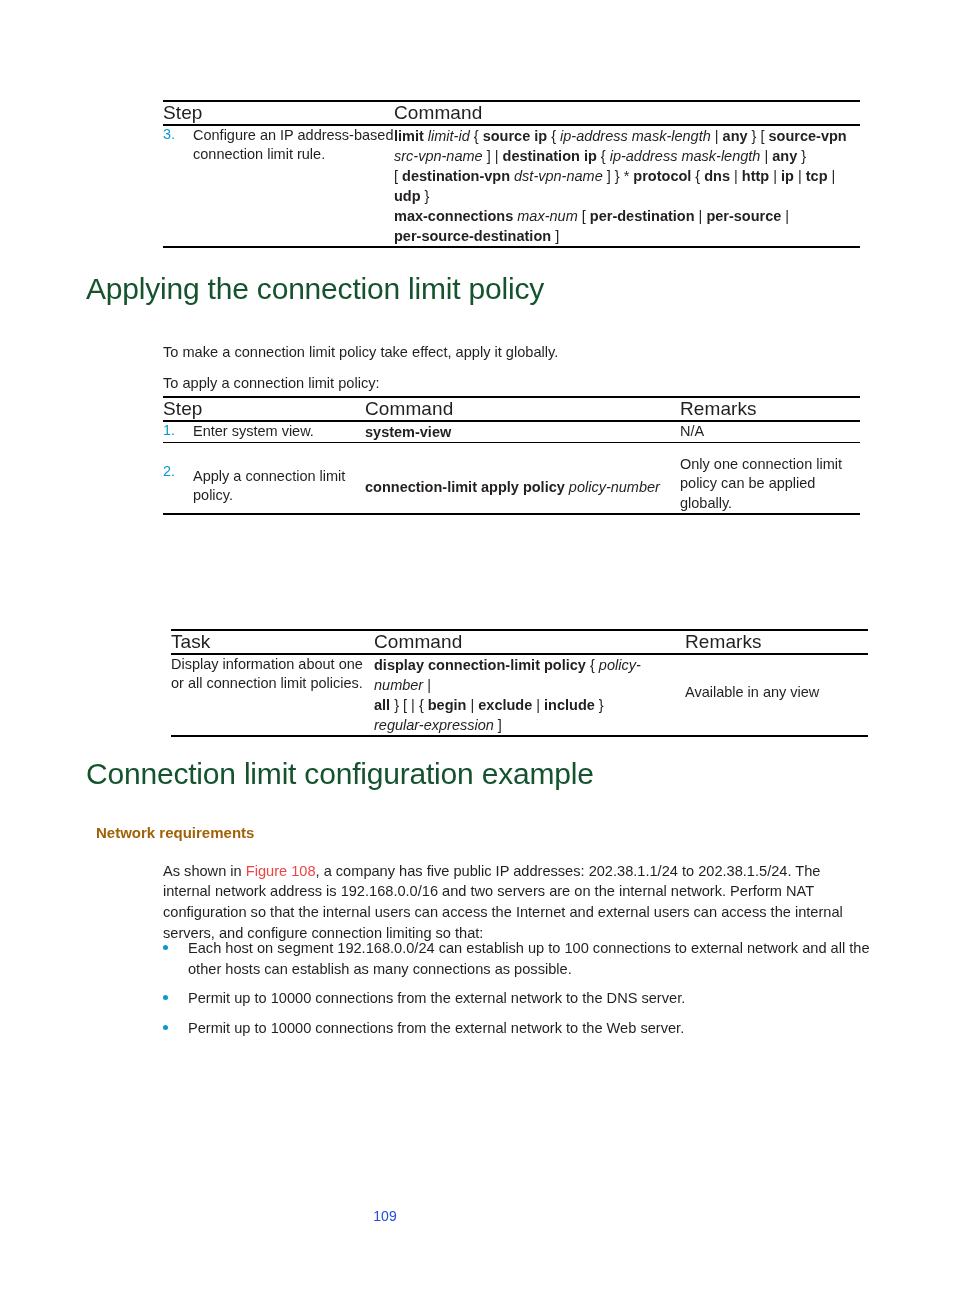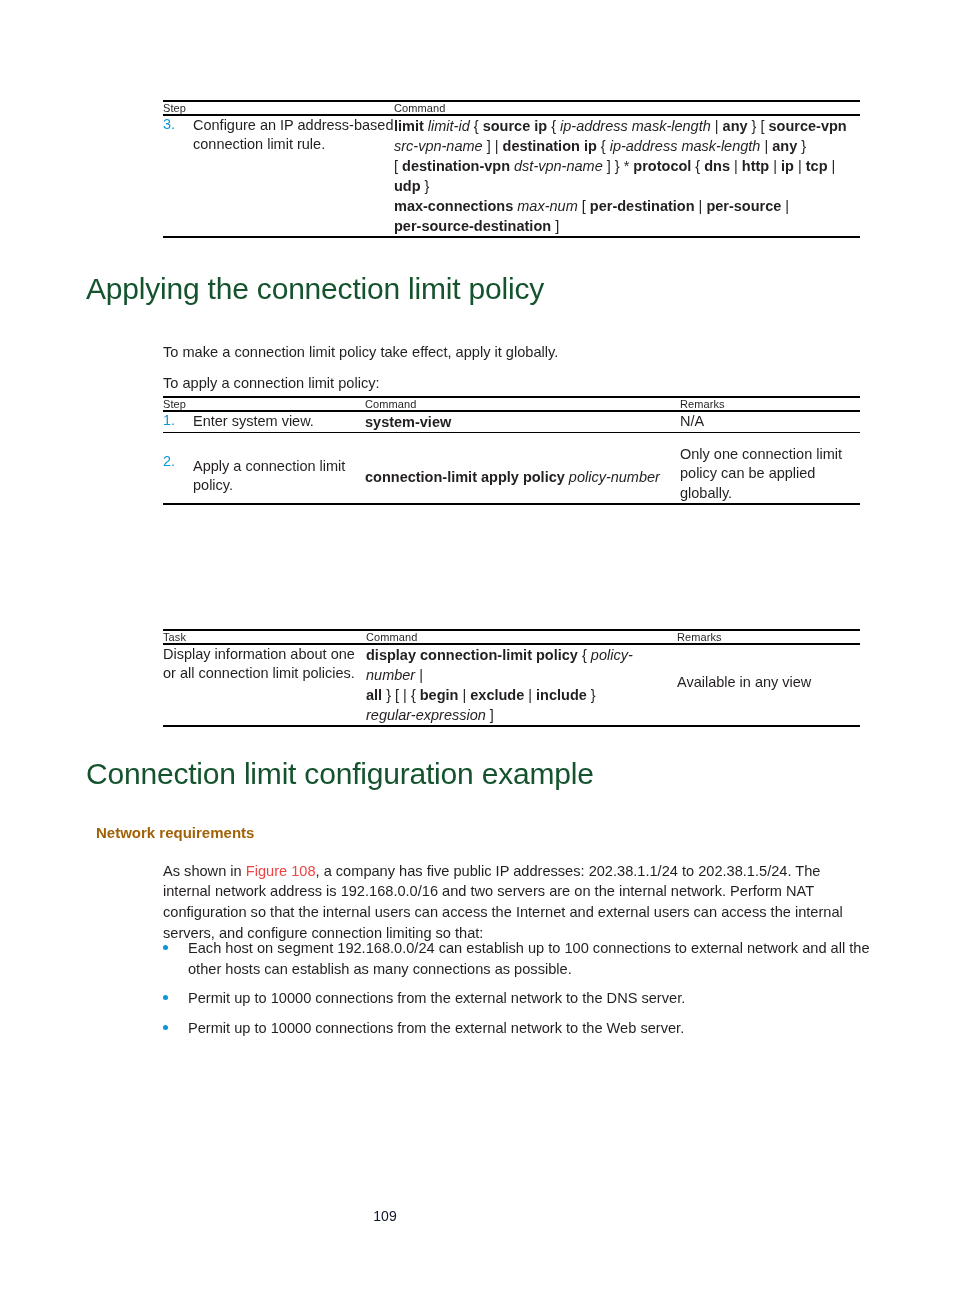--- a/index.html
+++ b/index.html
@@ -43,21 +43,21 @@
     border-bottom: 2px solid #000;
   }
   .rule-thin {
     border-bottom: 1px solid #000;
   }
   .rule-bottom {
     border-bottom: 2.5px solid #000;
   }
   .hdr-cell {
     font-weight: bold;
-    font-size: 11px;
+    font-size: 19px;
     padding: 6px 0 5px 7px;
     letter-spacing: 0.1px;
   }
   .body-cell {
     font-size: 14.5px;
     line-height: 1.33;
     padding: 9px 10px 9px 7px;
   }
   .stepnum {
     color: #0b97d4;
@@ -137,21 +137,21 @@
     line-height: 1.42;
   }
 
   
   .page-number {
     position: absolute;
     left: 0;
     width: 770px;
     text-align: center;
     font-size: 14px;
-    color: #0f172a;
+    color: #1d4ed8;
   }
 </style>
 </head>
 <body>
 
 <div class="page">
 
   <div style="position:absolute; top:100px; left:0; width:954px;">
     <table class="cmd-table">
       <colgroup>
@@ -208,21 +208,21 @@
         <td class="stepnum" style="padding-top:20px;">2.</td>
         <td class="body-cell" style="padding-top:24px;">Apply a connection limit policy.</td>
         <td class="body-cell cmd-cell" style="padding-top:34px;"><b class="kw">connection-limit apply policy</b> <i class="var">policy-number</i></td>
         <td class="body-cell" style="padding-top:12px;">Only one connection limit policy can be applied globally.</td>
       </tr>
     </tbody>
       </table>
   </div>
 
 
-  <div style="position:absolute; top:629px; left:0; width:754px;">
+  <div style="position:absolute; top:629px; left:8px; width:754px;">
     <table class="cmd-table">
       <colgroup>
         <col style="width:203px">
         <col style="width:311px">
         <col style="width:183px">
       </colgroup>
       <tbody>
           <tr class="rule-top rule-head">
         <th class="hdr-cell">Task</th>
         <th class="hdr-cell">Command</th>

